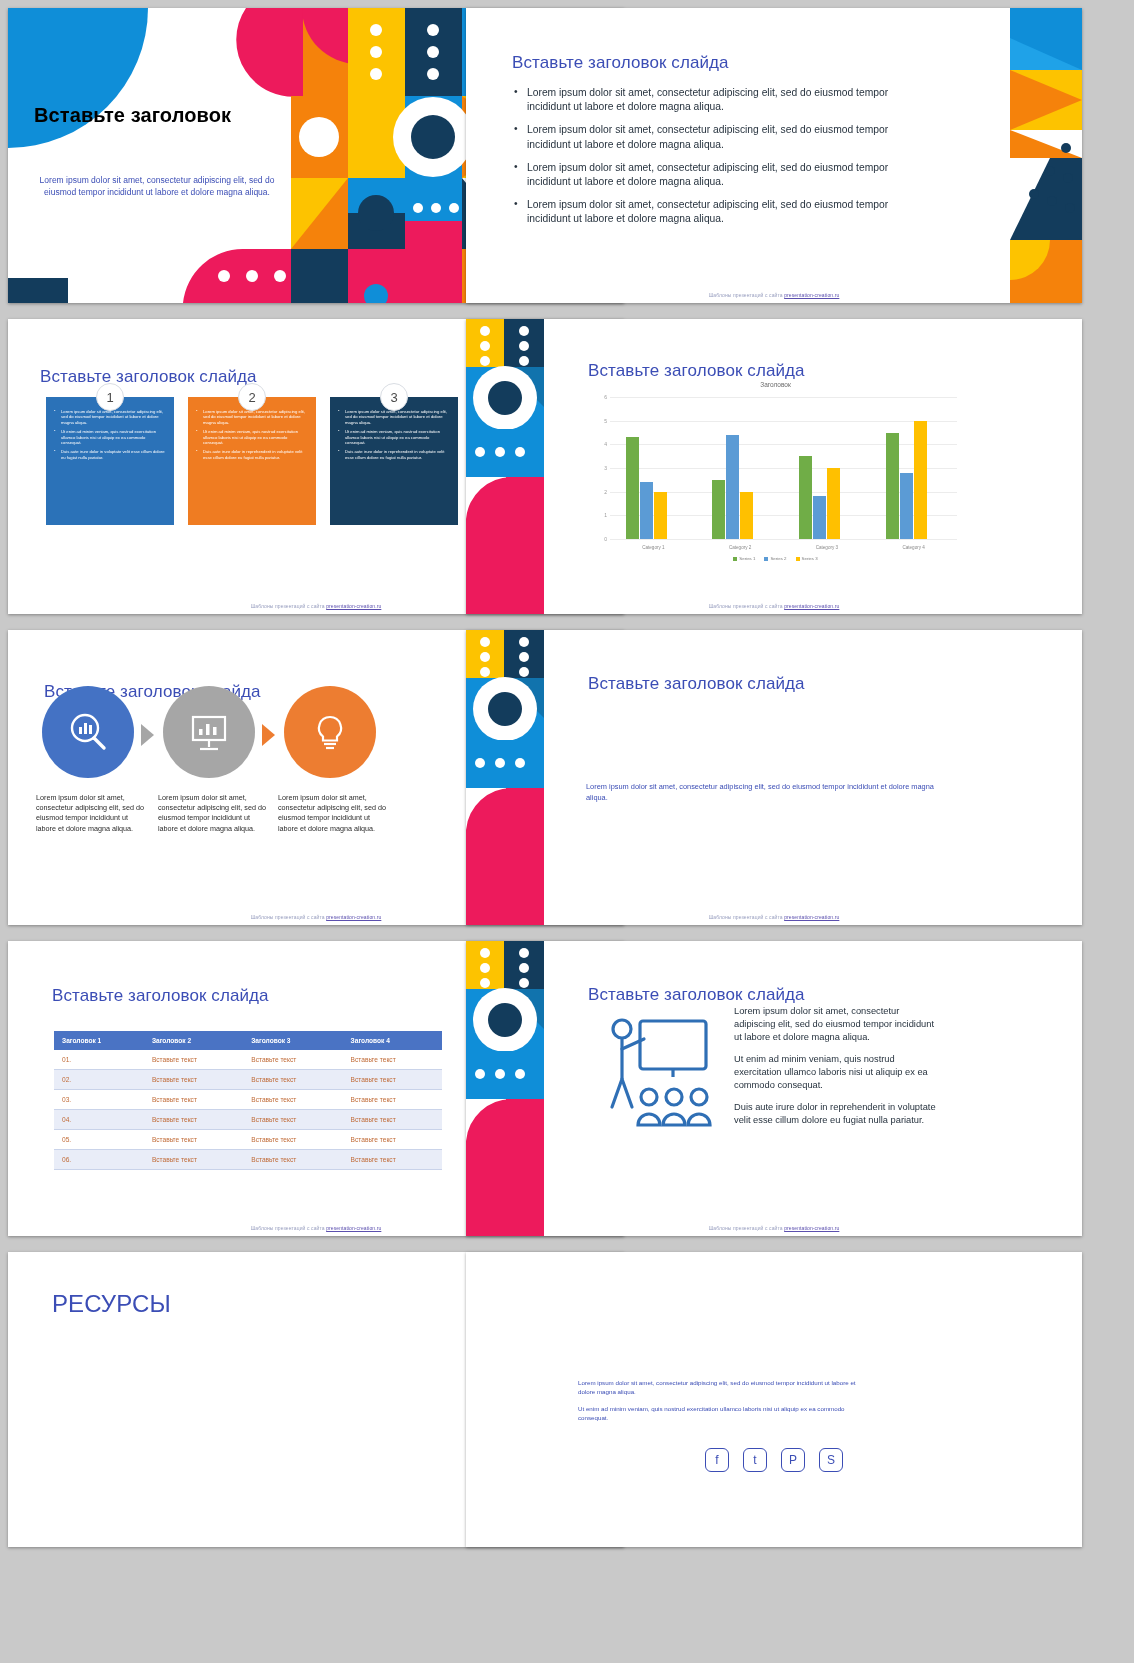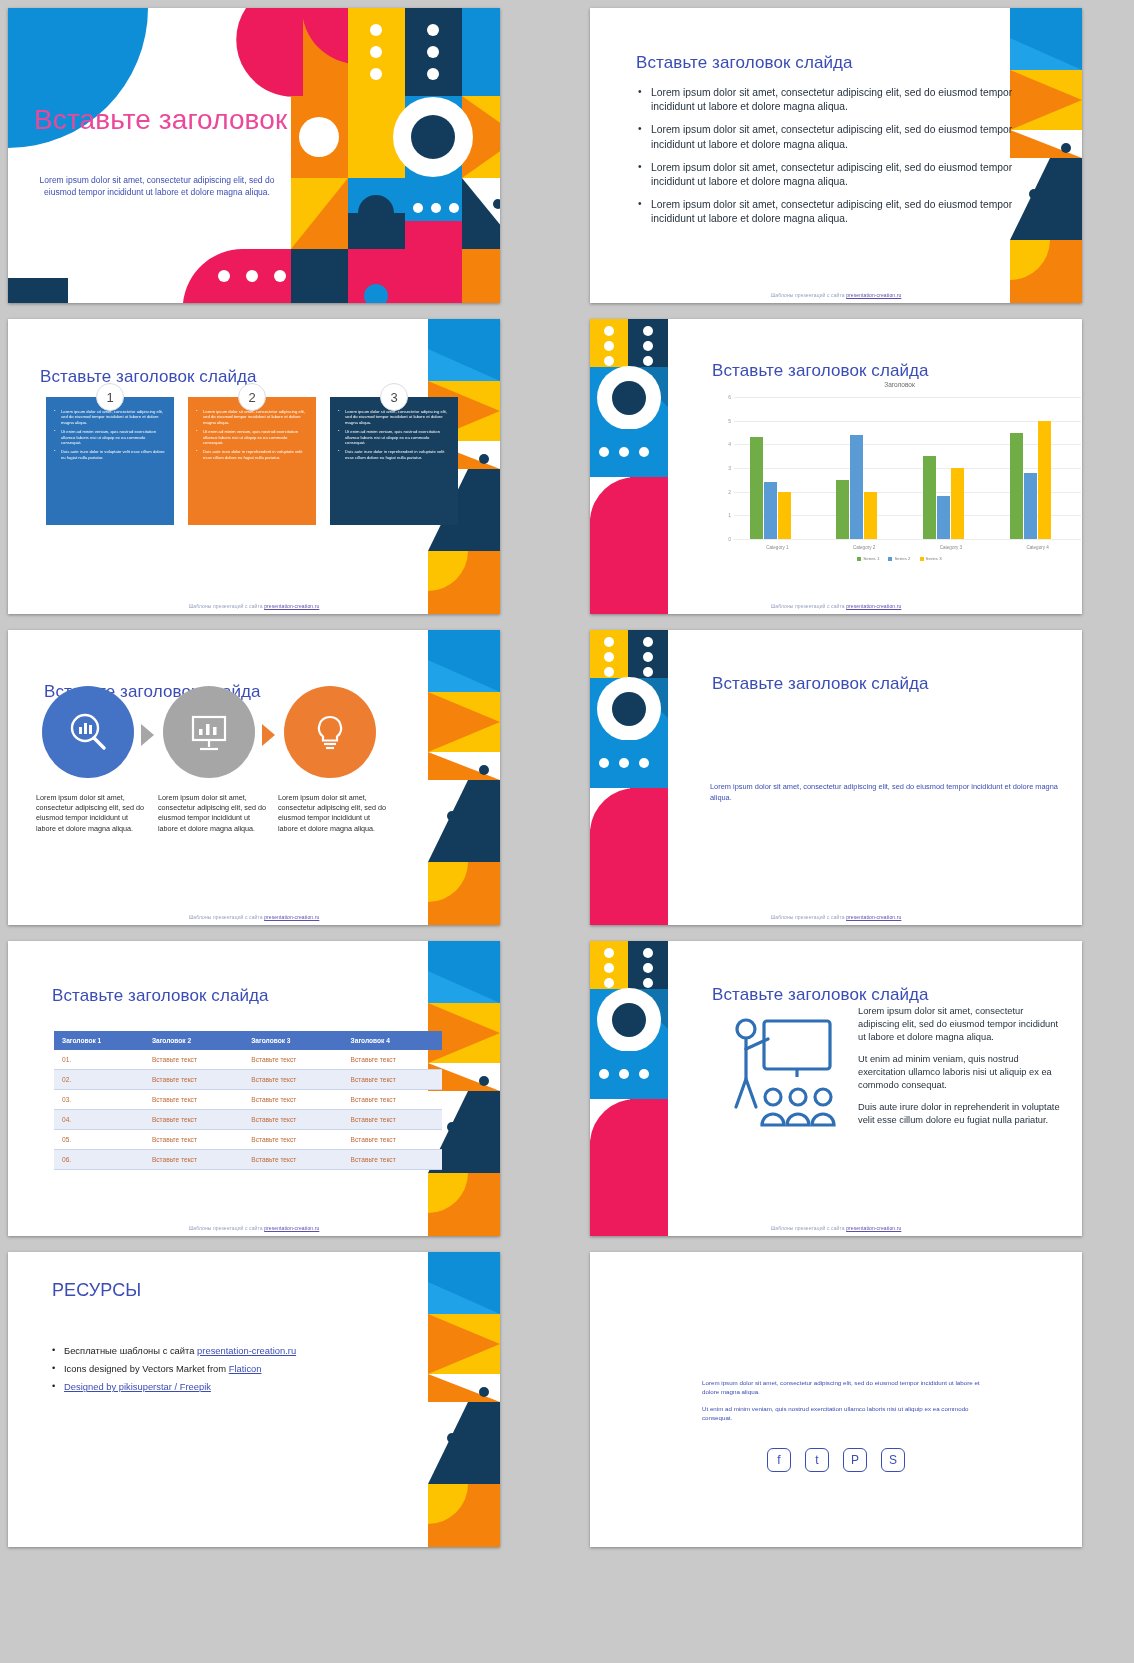--- a/index.html
+++ b/index.html
@@ -13,40 +13,40 @@
     position:absolute; inset:0;
     display:grid;
     grid-template-columns: 530px 530px;
     grid-template-rows: repeat(5, 310px);
     column-gap:14px; row-gap:1px;
     padding:8px 28px 0 8px;
   }
   .slide {
     position:relative; background:#fff; overflow:hidden;
     box-shadow:0 1px 3px rgba(0,0,0,.35);
-    width:492px; height:295px;
+    width:616px; height:295px;
   }
   .slide.r { justify-self:end; }
   
   .s-title {
     position:absolute; color:#3b4db5; font-size:17px;
     letter-spacing:.1px; white-space:nowrap;
   }
   .footer {
     position:absolute; bottom:5px; left:0; right:0; text-align:center;
     font-size:5px; color:#9aa0c0; letter-spacing:.1px;
   }
   .footer a { color:#5b4fae; }
   
   .deco { position:absolute; top:0; right:0; width:72px; height:100%; }
   
   .decoL { position:absolute; top:0; left:0; width:110px; height:100%; }
 
   
-  .s1-title { left:26px; top:96px; font-size:28px; color:#ec4899; }
+  .s1-title { left:26px; top:96px; font-size:20px; color:#000000;font-weight:bold; }
   .s1-sub { position:absolute; left:18px; top:166px; width:262px; text-align:center;
             font-size:8.5px; line-height:1.45; color:#3b4db5; }
 
   
   .bullets { position:absolute; left:48px; top:78px; width:375px; }
   .bullets li { list-style:none; position:relative; padding-left:13px;
                 font-size:10.3px; line-height:1.38; color:#27333f; margin-bottom:9px; }
   .bullets li:before { content:"•"; position:absolute; left:0; top:-1px; color:#27333f; }
 
   
@@ -554,26 +554,21 @@
       <path d="M0 150 L0 232 L40 150 Z" fill="#fff"></path>
       <circle cx="56" cy="140" r="5" fill="#133c5c"></circle>
       <circle cx="40" cy="163" r="5" fill="#133c5c"></circle>
       <circle cx="58" cy="170" r="5" fill="#133c5c"></circle>
       <circle cx="24" cy="186" r="5" fill="#133c5c"></circle>
       <circle cx="42" cy="193" r="5" fill="#133c5c"></circle>
       <circle cx="60" cy="200" r="5" fill="#133c5c"></circle>
       <rect x="0" y="232" width="72" height="63" fill="#f5820b"></rect>
       <path d="M0 232 h40 A40 40 0 0 1 0 272 Z" fill="#fdc300"></path>
     </svg>
-    <div class="s-title" style="left:44px;top:28px;font-size:18px">РЕСУРСЫ</div>
-    <ul class="res" id="res-list">
-        <li>Бесплатные шаблоны с сайта <a href="#">presentation-creation.ru</a></li>
-        <li>Icons designed  by Vectors Market from <a href="#">Flaticon</a></li>
-        <li><a href="#">Designed  by pikisuperstar / Freepik</a></li>
-      </ul>
+    <div class="s-title" style="left:44px;top:38px;font-size:24px">РЕСУРСЫ</div>
   </div>
 
   <div class="slide r">
     <div class="thxp">
       <p style="margin-bottom:7px">Lorem ipsum dolor sit amet, consectetur adipiscing elit, sed do eiusmod tempor incididunt ut labore et dolore magna aliqua.</p>
       <p>Ut enim ad minim veniam, quis nostrud exercitation ullamco laboris nisi ut aliquip ex ea commodo consequat.</p>
     </div>
     <div class="socials" id="socials">
         <div class="soc">f</div>
         <div class="soc">t</div>

